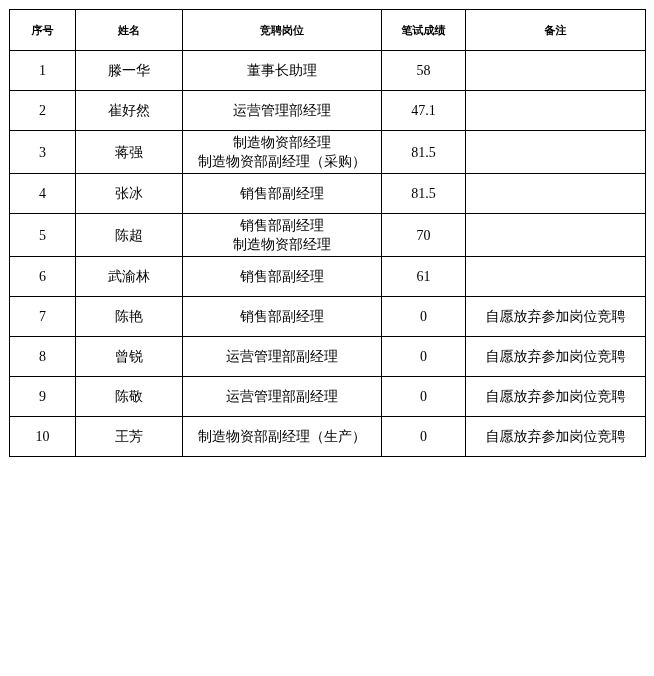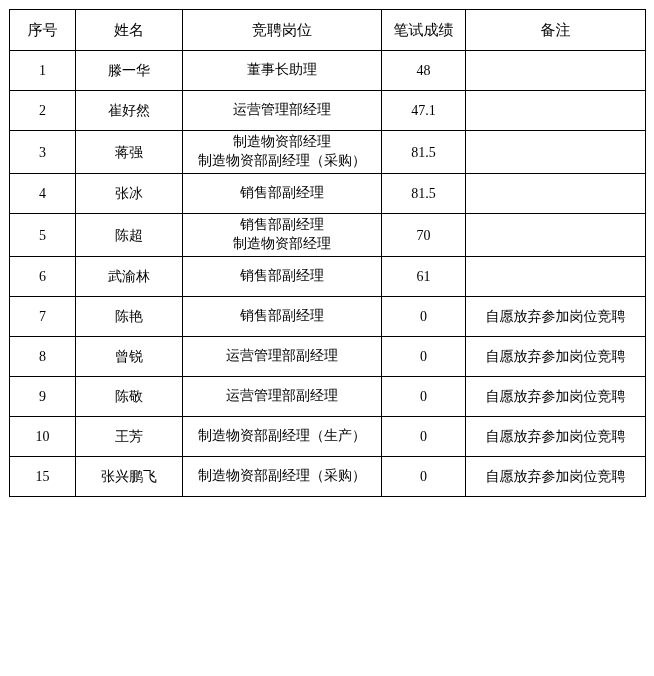--- a/index.html
+++ b/index.html
@@ -16,25 +16,25 @@
     table.grid td, table.grid th {
       border: 1px solid #000;
       text-align: center;
       vertical-align: middle;
       padding: 0 2px;
       font-size: 14px;
       line-height: 19px;
       overflow: hidden;
       white-space: nowrap;
     }
-    table.grid th { font-weight: normal; font-size: 15px; height: 40px; }
+    table.grid th { font-weight: bold; font-size: 11px; height: 40px; }
     tr.r td { height: 39px; }
     tr.r2 td { height: 42px; }
     .num { font-family: "Liberation Serif", "DejaVu Serif", serif; font-size: 15px; }
-    .line { display: block; font-family: Liberation Mono, monospace; }
+    .line { display: block; }
   </style>
 </head>
 <body>
 
 <table class="grid">
   <colgroup>
     <col style="width:66px">
     <col style="width:107px">
     <col style="width:199px">
     <col style="width:84px">
@@ -49,21 +49,21 @@
       <th>备注</th>
     </tr>
   </thead>
   <tbody id="tbody">
       <tr class="r">
         <td class="num">1</td>
         <td>滕一华</td>
         <td>
           <span class="line">董事长助理</span>
         </td>
-        <td class="num">48</td>
+        <td class="num">58</td>
         <td></td>
       </tr>
       <tr class="r">
         <td class="num">2</td>
         <td>崔好然</td>
         <td>
           <span class="line">运营管理部经理</span>
         </td>
         <td class="num">47.1</td>
         <td></td>
@@ -135,23 +135,14 @@
       </tr>
       <tr class="r">
         <td class="num">10</td>
         <td>王芳</td>
         <td>
           <span class="line">制造物资部副经理（生产）</span>
         </td>
         <td class="num">0</td>
         <td>自愿放弃参加岗位竞聘</td>
       </tr>
-      <tr class="r">
-        <td class="num">15</td>
-        <td>张兴鹏飞</td>
-        <td>
-          <span class="line">制造物资部副经理（采购）</span>
-        </td>
-        <td class="num">0</td>
-        <td>自愿放弃参加岗位竞聘</td>
-      </tr>
     </tbody>
 </table>
 
 </body></html>

